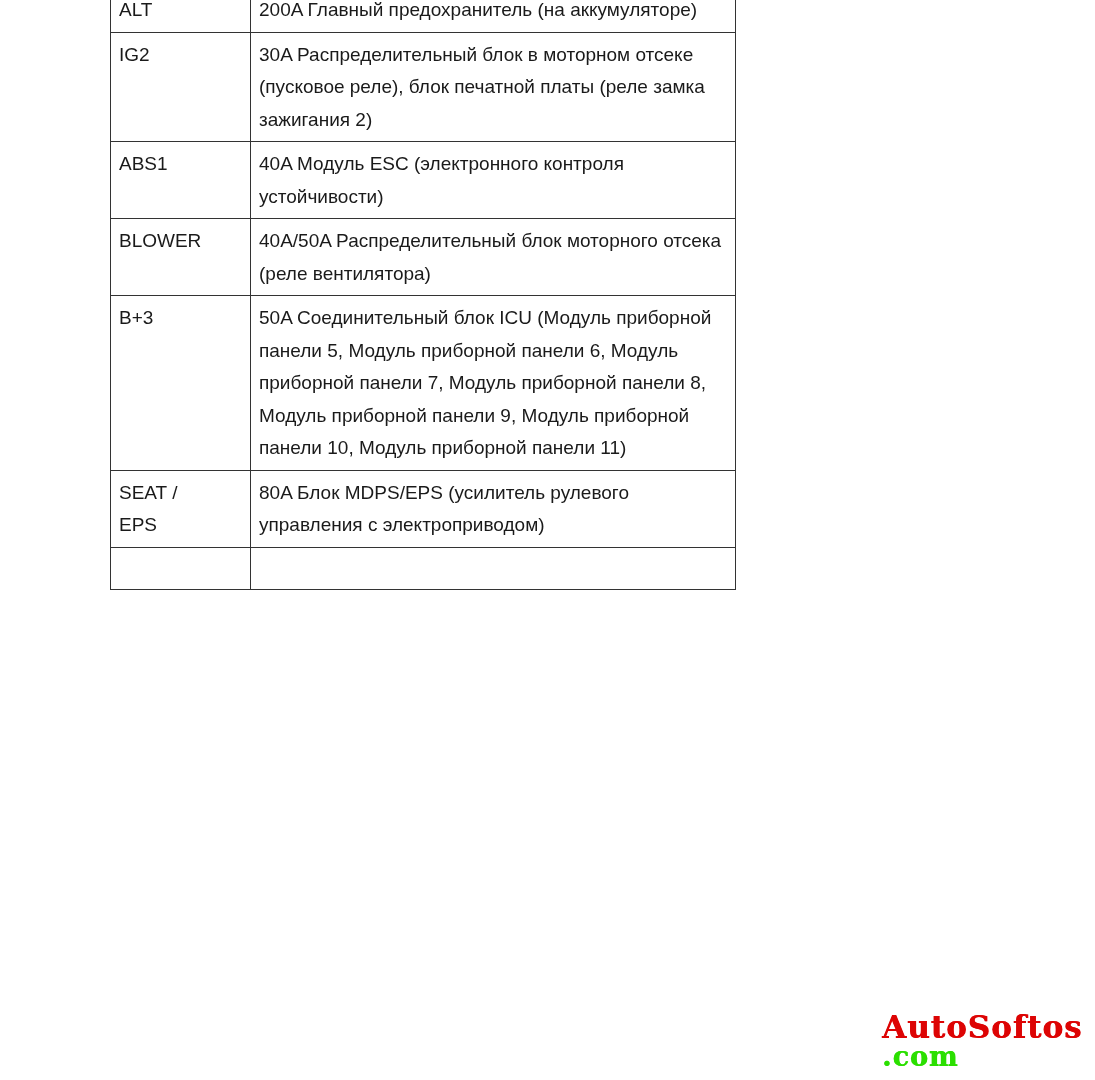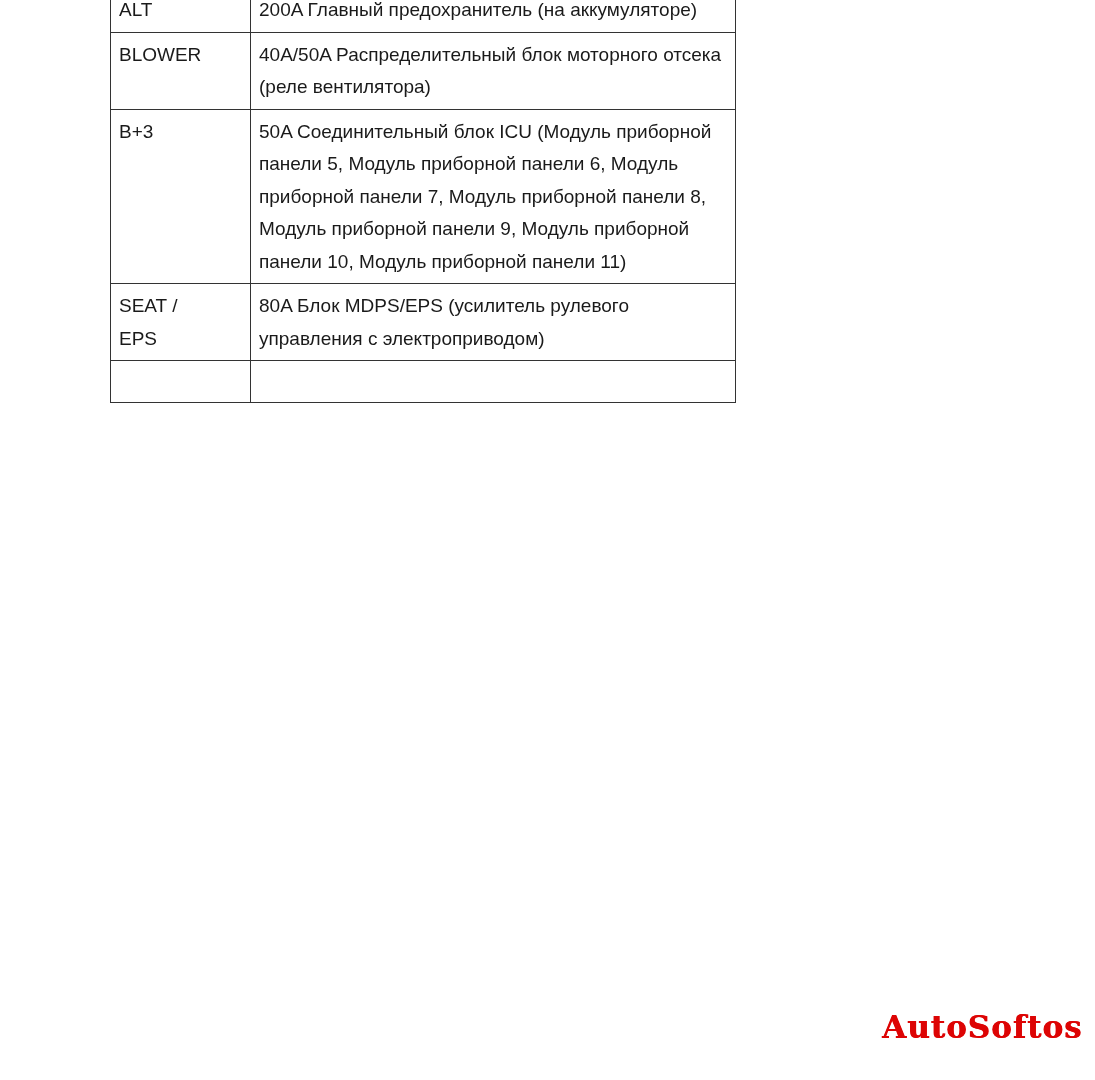--- a/index.html
+++ b/index.html
@@ -77,21 +77,29 @@
 
 <div class="doc-page">
 
   <table class="fuse-table">
     <tbody>
     <tr>
       <td class="col-fuse">ALT</td>
       <td class="col-desc">200A Главный предохранитель (на аккумуляторе)</td>
     </tr>
 
+    <tr>
+      <td class="col-fuse">IG2</td>
+      <td class="col-desc">30A Распределительный блок в моторном отсеке (пусковое реле), блок печатной платы (реле замка зажигания 2)</td>
+    </tr>
 
+    <tr>
+      <td class="col-fuse">ABS1</td>
+      <td class="col-desc">40A Модуль ESC (электронного контроля устойчивости)</td>
+    </tr>
 
 
     <tr>
       <td class="col-fuse">BLOWER</td>
       <td class="col-desc">40A/50A Распределительный блок моторного отсека (реле вентилятора)</td>
     </tr>
 
     <tr>
       <td class="col-fuse">B+3</td>
       <td class="col-desc">50A Соединительный блок ICU (Модуль приборной панели 5, Модуль приборной панели 6, Модуль приборной панели 7, Модуль приборной панели 8, Модуль приборной панели 9, Модуль приборной панели 10, Модуль приборной панели 11)</td>
@@ -108,15 +116,16 @@
 
     <tr class="stub-row">
       <td class="col-fuse"></td>
       <td class="col-desc"></td>
     </tr>
   </tbody>
   </table>
 
   <div class="watermark">
     <span class="brand" style="color: rgb(221, 4, 4);">AutoSoftos</span>
+    <span class="tld" style="color: rgb(43, 223, 0);">.com</span>
   </div>
 
 </div>
 
 </body></html>

